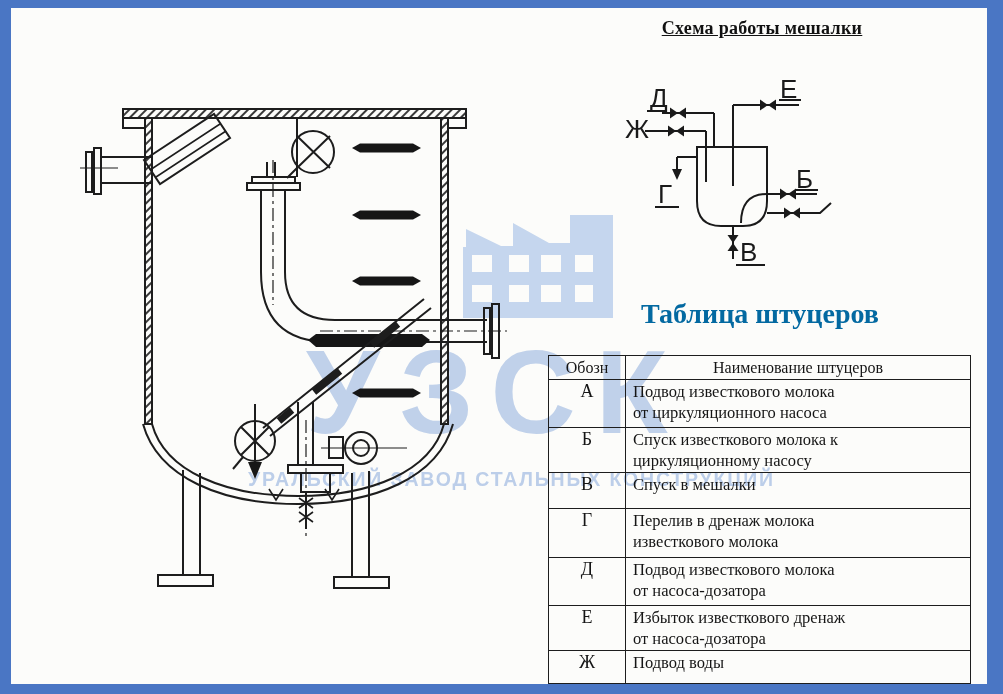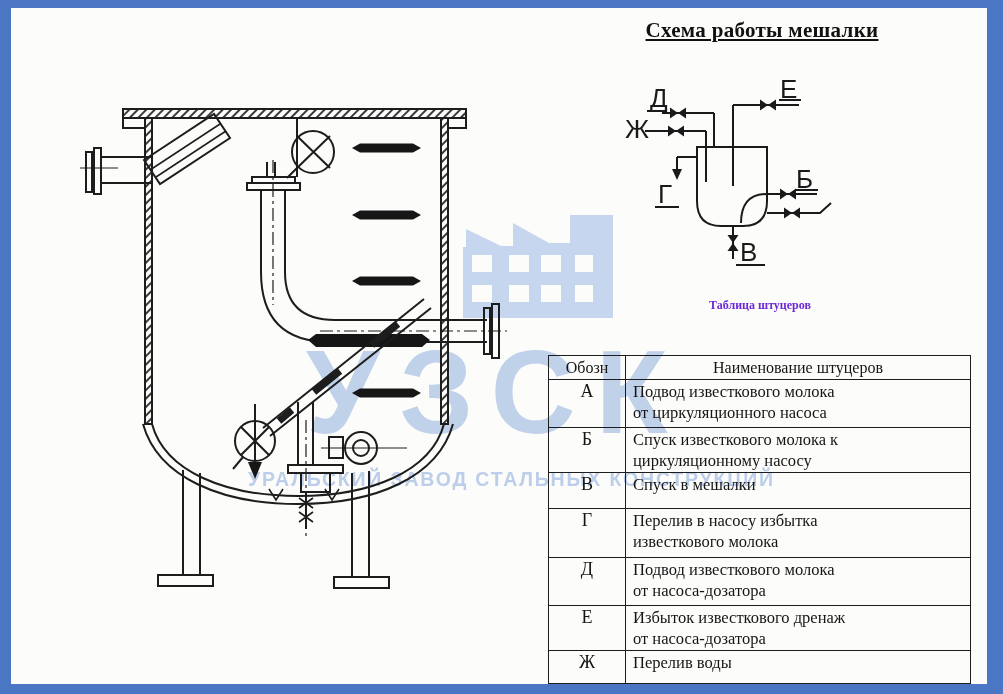--- a/index.html
+++ b/index.html
@@ -4,24 +4,24 @@
 <style>
   html,body{margin:0;padding:0;}
   body{width:1003px;height:694px;position:relative;overflow:hidden;
        font-family:"Liberation Serif",serif;}
   .frame{position:absolute;left:0;top:0;width:1003px;height:694px;}
   .page{position:absolute;left:11px;top:8px;width:976px;height:676px;}
   .abs{position:absolute;}
   #watermark-svg{left:0;top:0;z-index:1;}
   #drawing-svg{left:0;top:0;z-index:2;}
   #schematic-title{left:622px;top:18px;width:280px;text-align:center;z-index:3;
-     font-weight:bold;font-size:21px;letter-spacing:.3px;color:#111;
+     font-weight:bold;font-size:18px;letter-spacing:.3px;color:#111;
      text-decoration:underline;}
   #table-title{left:620px;top:298px;width:280px;text-align:center;z-index:3;
-     font-weight:bold;font-size:12px;color:#6d28d9;}
+     font-weight:bold;font-size:28px;color:#0369a1;}
   #fitting-table{position:absolute;left:548px;top:355px;z-index:3;
      border-collapse:collapse;font-size:16.5px;color:#151515;
      font-family:"Liberation Serif",serif;}
   #fitting-table td,#fitting-table th{border:1.6px solid #1d1d1d;
      padding:1px 7px;vertical-align:top;line-height:21px;background:transparent;}
   #fitting-table th{font-weight:normal;font-size:16px;text-align:center;
      padding:1px 4px;}
   .code-cell{text-align:center;font-size:18px;width:62px;}
   .name-cell{white-space:pre-line;width:330px;}
 </style>
@@ -219,31 +219,31 @@
       <td class="code-cell">Б</td>
       <td class="name-cell">Спуск известкового молока к
 циркуляционному насосу</td>
     </tr>
     <tr style="height:36px">
       <td class="code-cell">В</td>
       <td class="name-cell">Спуск в мешалки</td>
     </tr>
     <tr style="height:49px">
       <td class="code-cell">Г</td>
-      <td class="name-cell">Перелив в насосу избытка
+      <td class="name-cell">Перелив в дренаж молока
 известкового молока</td>
     </tr>
     <tr style="height:48px">
       <td class="code-cell">Д</td>
       <td class="name-cell">Подвод известкового молока
 от насоса-дозатора</td>
     </tr>
     <tr style="height:44px">
       <td class="code-cell">Е</td>
       <td class="name-cell">Избыток известкового дренаж
 от насоса-дозатора</td>
     </tr>
     <tr style="height:33px">
       <td class="code-cell">Ж</td>
-      <td class="name-cell">Перелив воды</td>
+      <td class="name-cell">Подвод воды</td>
     </tr>
   </tbody>
 </table>
 
 </body></html>

